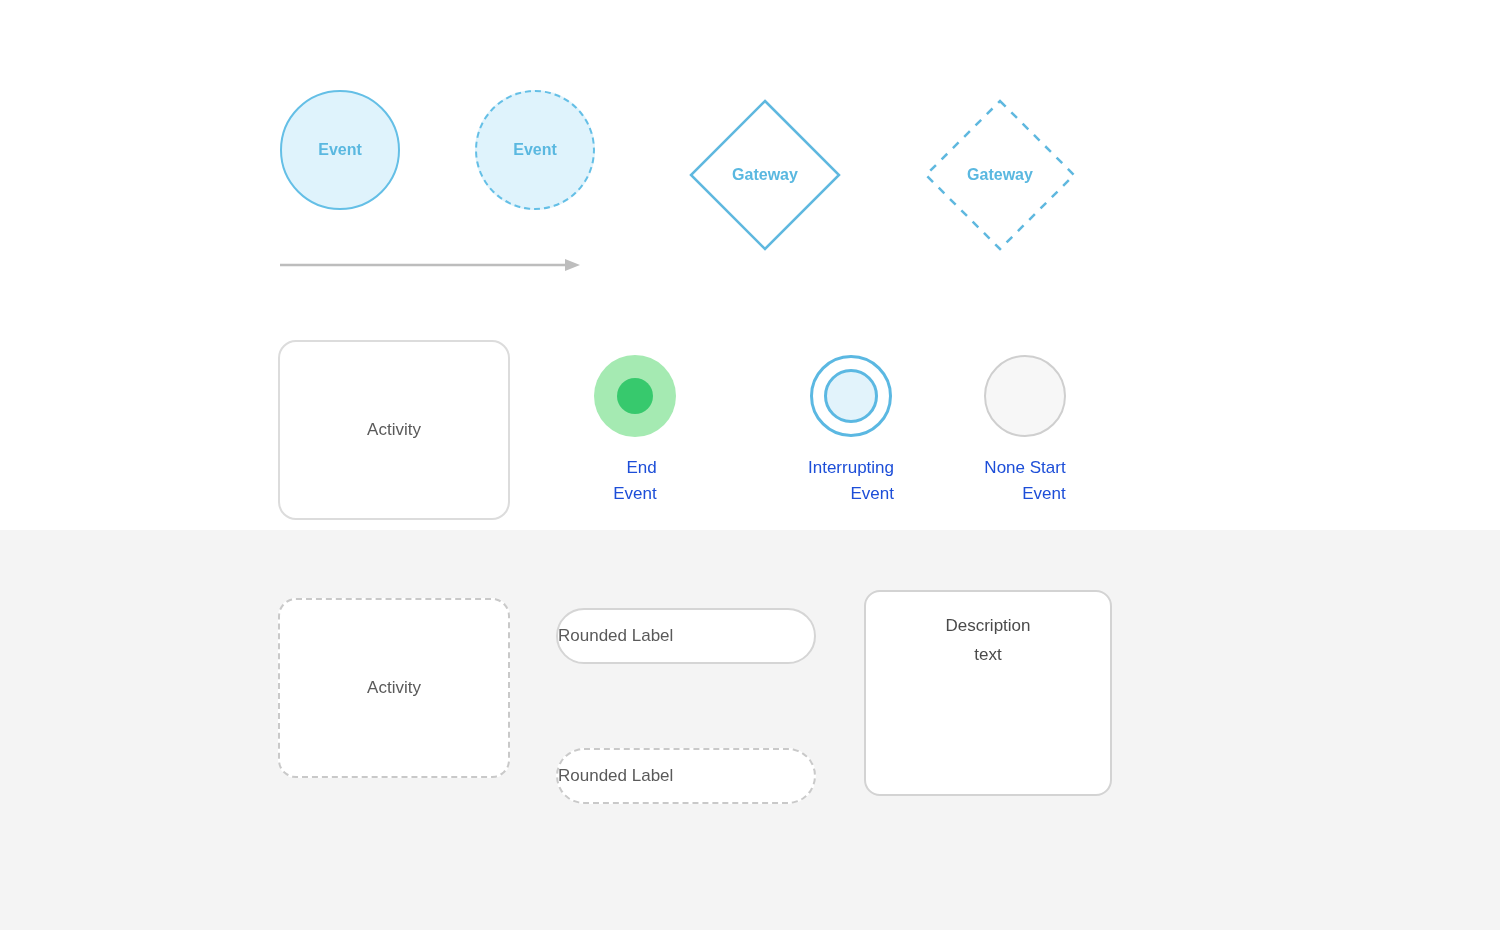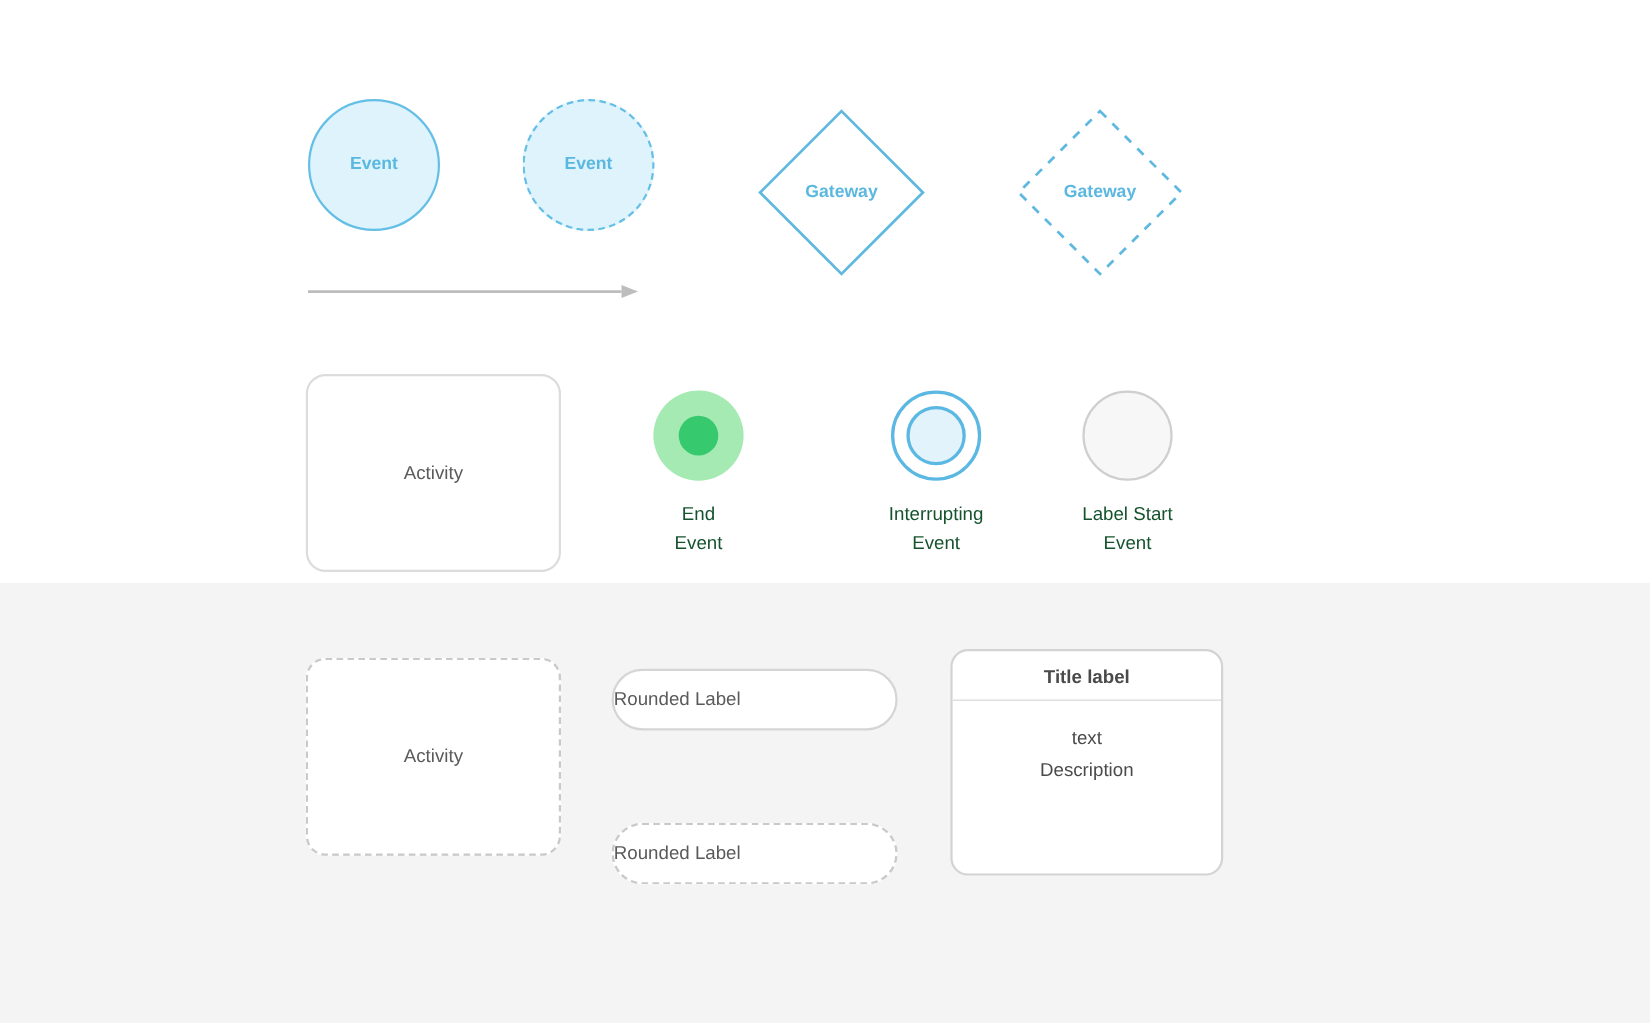--- a/index.html
+++ b/index.html
@@ -130,22 +130,22 @@
     border: 3px solid #5bb8e2;
     background: #e2f3fb;
     left: 50%; top: 50%;
     transform: translate(-50%, -50%);
   }
   .none-start {
     border: 2.5px solid #cfcfcf;
     background: #f7f7f7;
   }
   .ev-label {
-    text-align: center;
-    color: #14532d;
+    text-align: right;
+    color: #1d4ed8;
     line-height: 1.55;
   }
 
   
   .pill {
     width: 260px;
     height: 56px;
     border-radius: 28px;
     background: #fff;
     display: flex;
@@ -234,38 +234,37 @@
     <div class="ev-circle interrupt-event"></div>
     <div class="ev-label">
       <span>Interrupting</span><br>
       <span>Event</span>
     </div>
   </div>
 
   <div class="shape ev-col" style="left:945px; top:355px;">
     <div class="ev-circle none-start"></div>
     <div class="ev-label">
-      <span>Label Start</span><br>
+      <span>None Start</span><br>
       <span>Event</span>
     </div>
   </div>
 
   <div class="shape activity activity-dashed" style="left:278px; top:598px;">
     <span>Activity</span>
   </div>
 
   <div class="shape pill pill-solid" style="left:556px; top:608px;">
     <span>Rounded Label</span>
   </div>
 
   <div class="shape pill pill-dashed" style="left:556px; top:748px;">
     <span>Rounded Label</span>
   </div>
 
   <div class="shape card" style="left:864px; top:590px;">
-    <div class="card-title">Title label</div>
     <div class="card-body">
+      <span class="line">Description</span>
       <span class="line">text</span>
-      <span class="line">Description</span>
     </div>
   </div>
 
 </div>
 
 </body></html>

